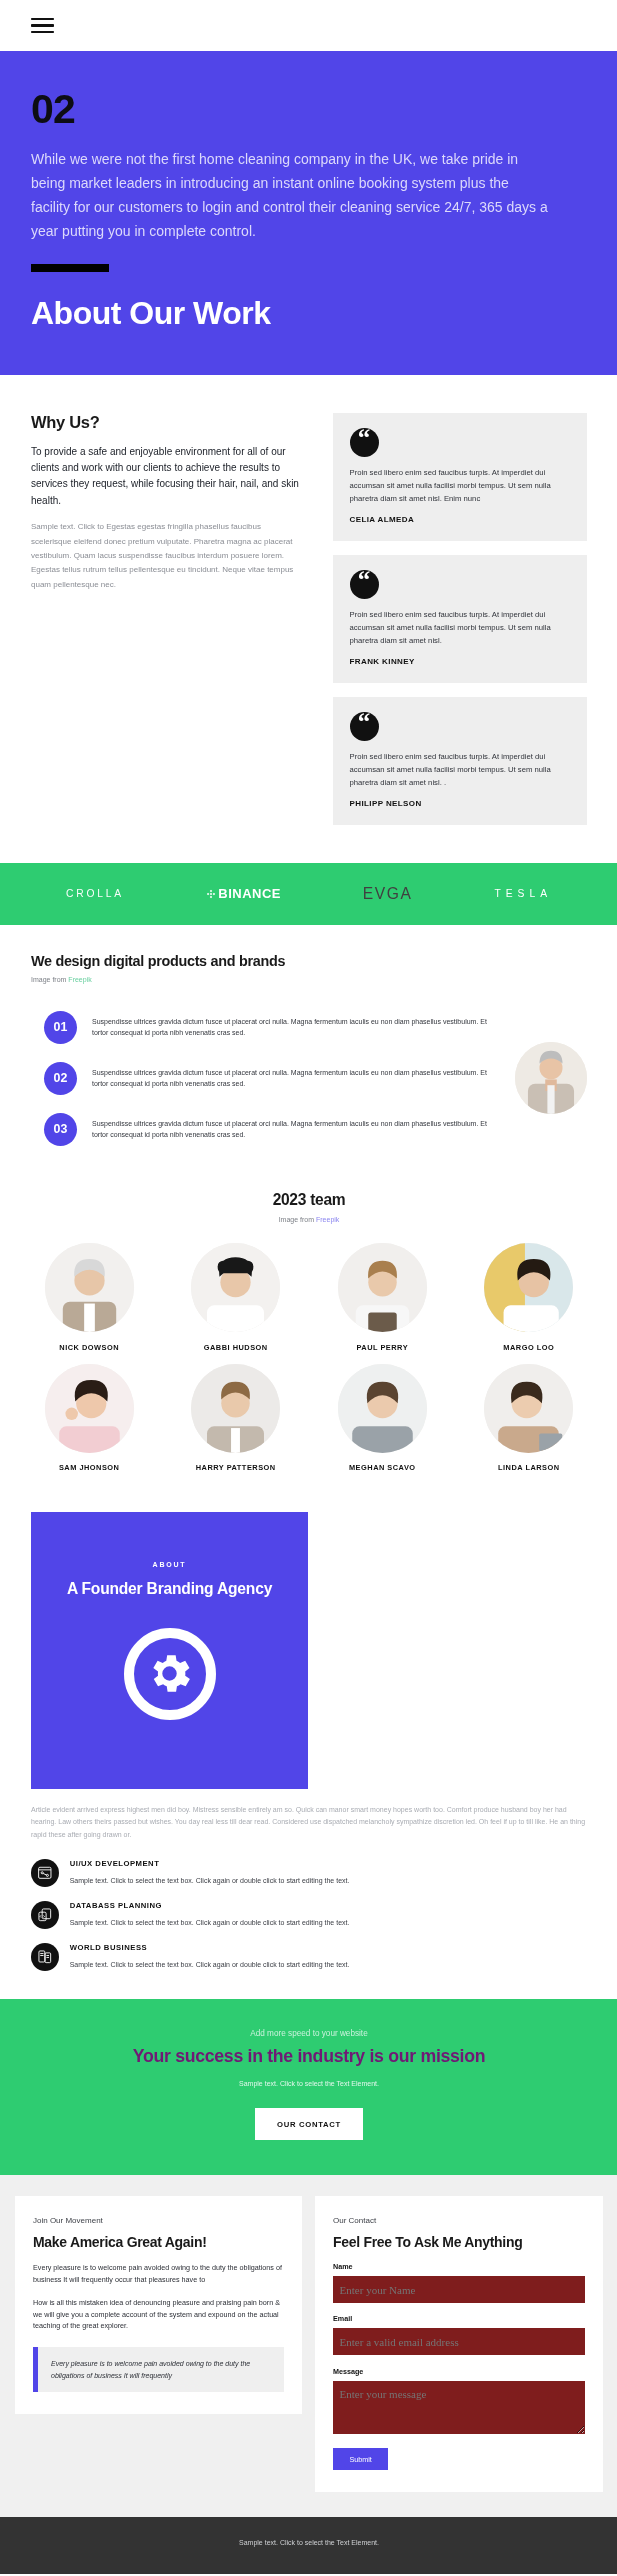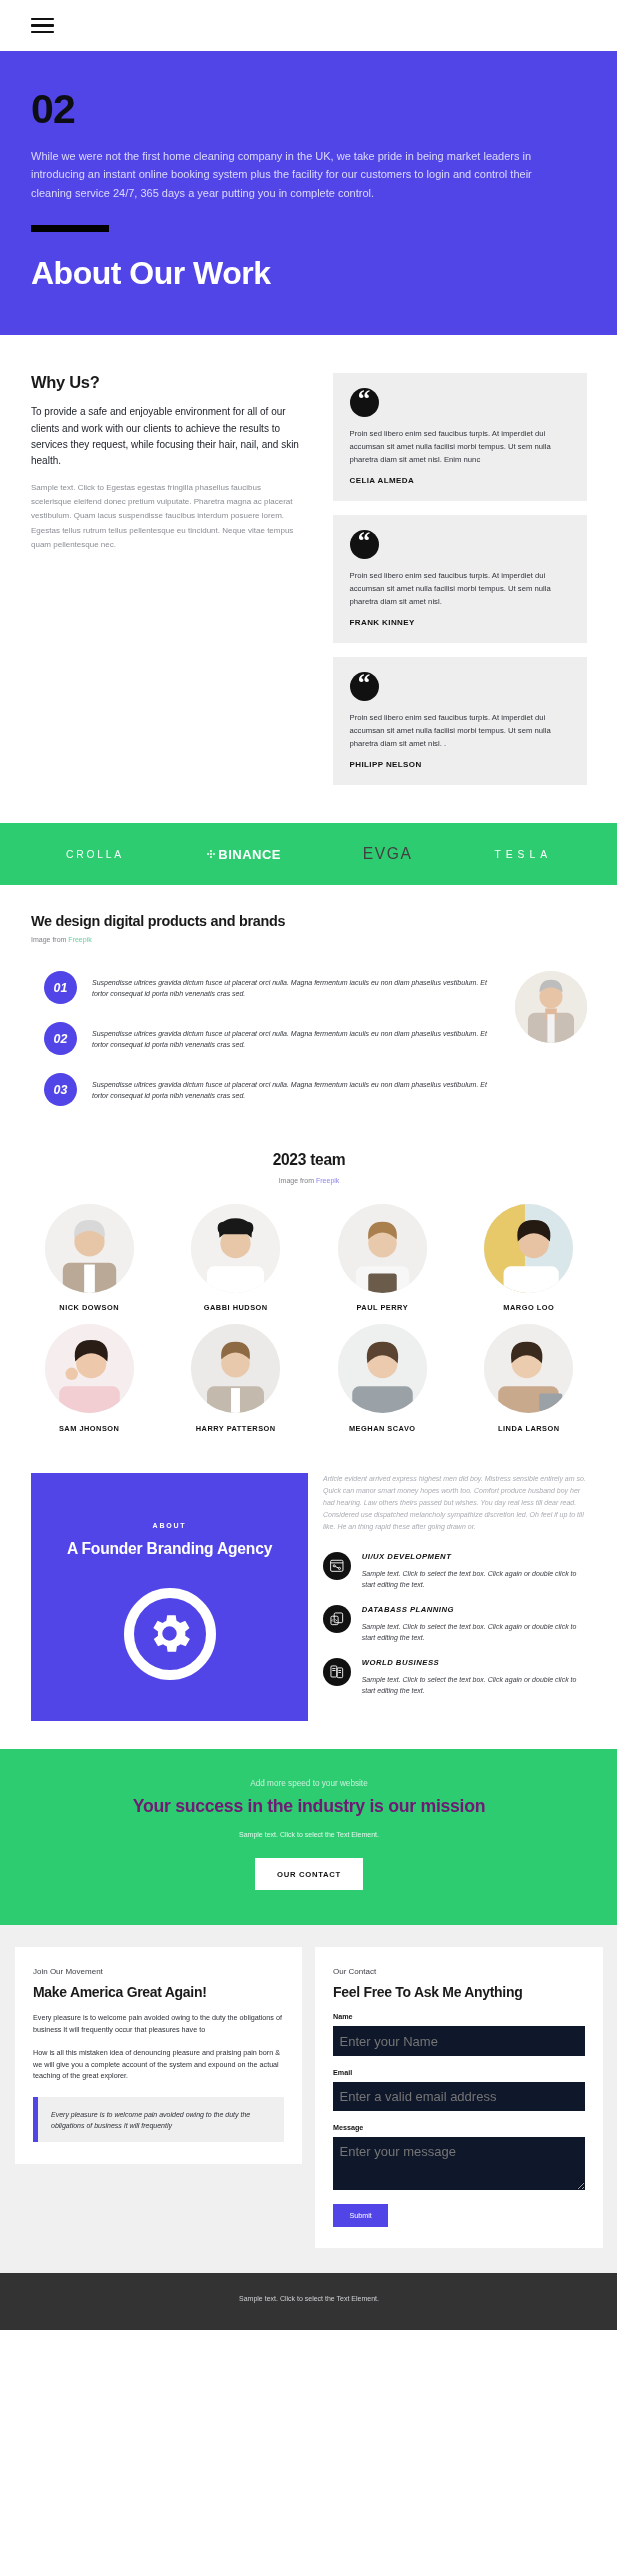--- a/index.html
+++ b/index.html
@@ -13,21 +13,21 @@
   .page { width:618px; position:relative; overflow:hidden; }
 
   
   .navbar { height:51px; background:#fff; display:flex; align-items:center; padding:0 0 0 31px; }
   .burger { width:23px; display:flex; flex-direction:column; gap:4.1px; cursor:pointer; }
   .burger span { display:block; height:2.5px; background:#111; border-radius:0.8px; }
 
   
   .hero { background:#5145e8; padding:38px 31px 43px 31px; }
   .hero-num { font-size:41px; font-weight:bold; color:#0d0d14; letter-spacing:-0.8px; line-height:1; }
-  .hero-sub { margin-top:16.5px; color:#dcd9fb; font-size:11px; line-height:1.72; max-width:519px; }
+  .hero-sub { margin-top:16.5px; color:#dcd9fb; font-size:14px; line-height:1.72; max-width:519px; }
   .hero-rule { width:78px; height:7.4px; background:#000; margin-top:21.4px; }
   .hero-title { margin-top:23px; color:#fff; font-size:32px; font-weight:bold; letter-spacing:-0.5px; }
 
   
   .why { display:flex; padding:38px 31px 38px 31px; gap:30px; align-items:flex-start; }
   .why-left { width:272px; flex:0 0 272px; }
   .why-h { font-size:16.5px; font-weight:bold; letter-spacing:-0.3px; }
   .why-lead { margin-top:12.4px; font-size:10px; line-height:1.62; color:#20242c; }
   .why-body { margin-top:11.5px; font-size:8px; line-height:1.8; color:#8b8e95; }
   .why-right { flex:1; display:flex; flex-direction:column; gap:14px; }
@@ -43,48 +43,48 @@
   .logo-txt { color:#fff; font-size:10.3px; letter-spacing:2.8px; opacity:.97; }
   .logo-binance { color:#fff; font-size:13px; font-weight:bold; letter-spacing:0.5px; display:flex; align-items:center; gap:2.5px; }
   .logo-evga { color:#404040; font-size:15.6px; letter-spacing:1.6px; }
   .logo-tesla { color:#fff; font-size:10.3px; letter-spacing:5px; }
 
   
   .design { padding:28px 31px 16.5px 31px; }
   .design-h { font-size:14.4px; font-weight:bold; letter-spacing:-0.3px; }
   .credit { margin-top:7.4px; font-size:7px; color:#7d8087; }
   .credit a { color:#6ad0a0; text-decoration:none; }
-  .steps-wrap { display:flex; gap:28px; padding:11.5px 31px 30px 31px;font-style:italic; }
+  .steps-wrap { display:flex; align-items:center; gap:28px; padding:11.5px 31px 30px 31px; }
   .steps { flex:1; display:flex; flex-direction:column; gap:18px; padding-left:13px; }
   .step { display:flex; gap:15px; align-items:center; }
   .step-badge { width:33px; height:33px; flex:0 0 33px; border-radius:50%; background:#5145e8; color:#fff;
                 display:flex; align-items:center; justify-content:center; font-size:12.4px; font-weight:bold; }
   .step-txt { font-size:7px; line-height:1.62; color:#33363d; }
   .person { width:72px; height:72px; flex:0 0 72px; border-radius:50%; overflow:hidden; position:relative;
             background:#efeae4; }
 
   
   .team { padding:15px 20px 25px 20px; }
   .team-h { text-align:center; font-size:15.6px; font-weight:bold; letter-spacing:-0.3px; }
   .team-credit { text-align:center; margin-top:7.4px; font-size:7px; color:#7d8087; }
   .team-credit a { color:#8b86ef; text-decoration:none; }
   .team-grid { margin-top:20px; display:grid; grid-template-columns:repeat(4,1fr); row-gap:11.5px; column-gap:8.2px; }
   .member { display:flex; flex-direction:column; align-items:center; }
   .avatar { width:89px; height:89px; border-radius:50%; overflow:hidden; position:relative; background:#f0eeec; }
   .mname { margin-top:10.7px; font-size:7.4px; font-weight:bold; letter-spacing:0.5px; color:#111; }
 
   
-  .founder { display:flex; gap:15px; padding:15px 31px 28px 31px; align-items:stretch; }
+  .founder { display:flex; gap:15px; padding:15px 31px 28px 31px; align-items:stretch;flex-direction:column; }
   .founder-card { width:277px; flex:0 0 277px; background:#5145e8; padding:49px 25px 41px 25px;
                   display:flex; flex-direction:column; align-items:center; }
   .founder-kicker { color:#fff; font-size:7px; font-weight:bold; letter-spacing:1.8px; }
   .founder-title { margin-top:10.7px; color:#fff; font-size:15.6px; font-weight:bold; text-align:center; line-height:1.32; letter-spacing:-0.2px; }
   .gear-ring { margin-top:28px; width:92px; height:92px; border-radius:50%; border:10px solid #fff;
                display:flex; align-items:center; justify-content:center; }
-  .founder-right { flex:1; display:flex; flex-direction:column;font-style:italic; }
+  .founder-right { flex:1; display:flex; flex-direction:column; }
   .founder-body { font-size:7px; line-height:1.74; color:#a9acb3; }
   .feat-list { margin-top:18px; display:flex; flex-direction:column; gap:14px; }
   .feat { display:flex; gap:10.7px; align-items:flex-start; }
   .feat-icon { width:28px; height:28px; flex:0 0 28px; border-radius:50%; background:#111;
                display:flex; align-items:center; justify-content:center; }
   .feat-title { font-size:7.7px; font-weight:bold; letter-spacing:0.5px; color:#111; }
   .feat-body { margin-top:7.4px; font-size:7px; line-height:1.62; color:#3a3d44; }
 
   
   .cta { background:#2ecc71; padding:30px 31px 35px 31px; text-align:center; }
@@ -98,22 +98,22 @@
   .forms { background:#f0f0f0; padding:21.4px 15px 25px 15px; display:flex; gap:13px; align-items:flex-start; }
   .panel { background:#fff; padding:20px 18px 21.4px 18px; }
   .panel-left { width:287px; flex:0 0 287px; }
   .panel-right { flex:1; }
   .kicker { font-size:8px; color:#3c3f46; }
   .panel-h { margin-top:8.2px; font-size:14px; font-weight:bold; line-height:1.22; letter-spacing:-0.3px; }
   .panel-p { margin-top:11.5px; font-size:7.2px; line-height:1.62; color:#2c2f36; }
   .quote { margin-top:15px; background:#efefef; border-left:5px solid #5145e8; padding:11.5px 11.5px 11.5px 13px;
            font-style:italic; font-size:7px; line-height:1.6; color:#2c2f36; }
   .field-label { font-size:7.2px; font-weight:bold; color:#111; margin-top:11.5px; }
-  .field { margin-top:5px; width:100%; background:#0f172a; border:0; padding:7.4px 6.6px; font-size:13px;
-           color:#9a9da3; font-family:Liberation Sans, sans-serif; }
+  .field { margin-top:5px; width:100%; background:#7f1d1d; border:0; padding:7.4px 6.6px; font-size:11px;
+           color:#9a9da3; font-family:Liberation Serif, serif; }
   textarea.field { height:53px; resize:vertical; }
   .submit { margin-top:11.5px; background:#5145e8; color:#fff; border:0; padding:6.6px 16.5px;
             font-size:7.2px; cursor:pointer; font-family:"Liberation Sans", sans-serif; }
 
   
   .footer { background:#333333; padding:22px 0 28px 0; text-align:center; }
   .footer-txt { color:#cfd1d4; font-size:7px; }
 
   .ph { position:absolute; inset:0; }
 </style>

